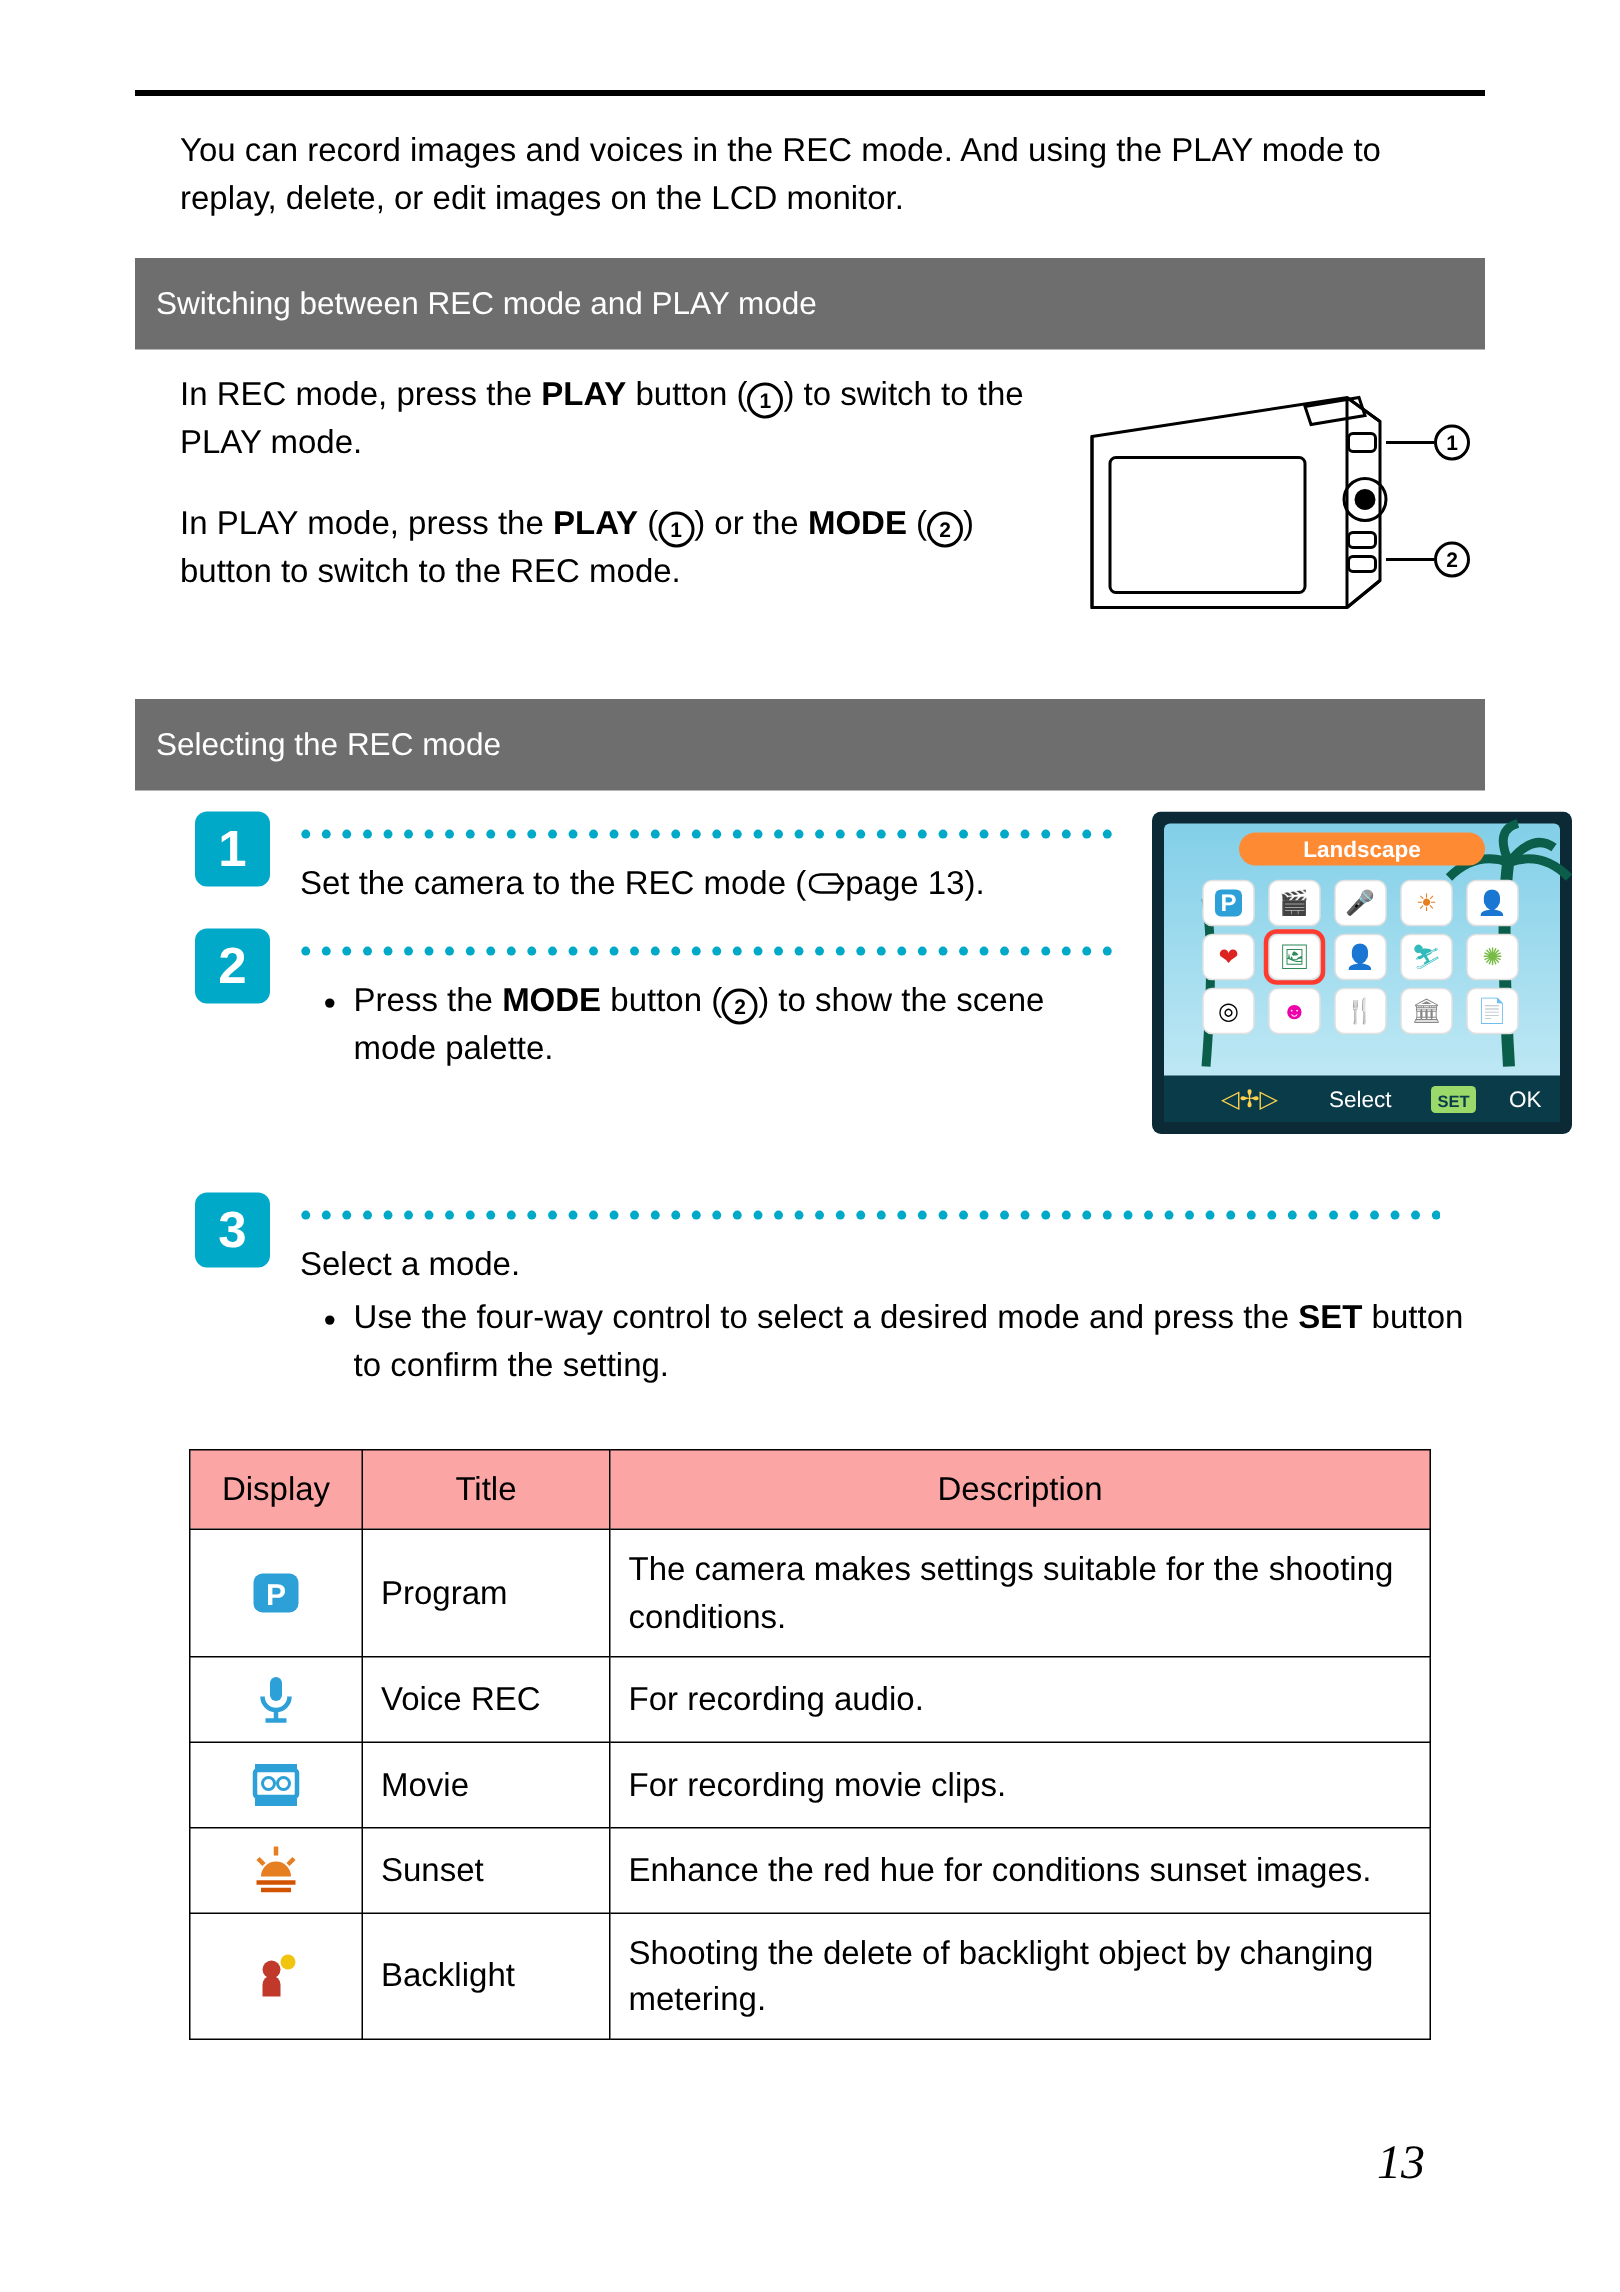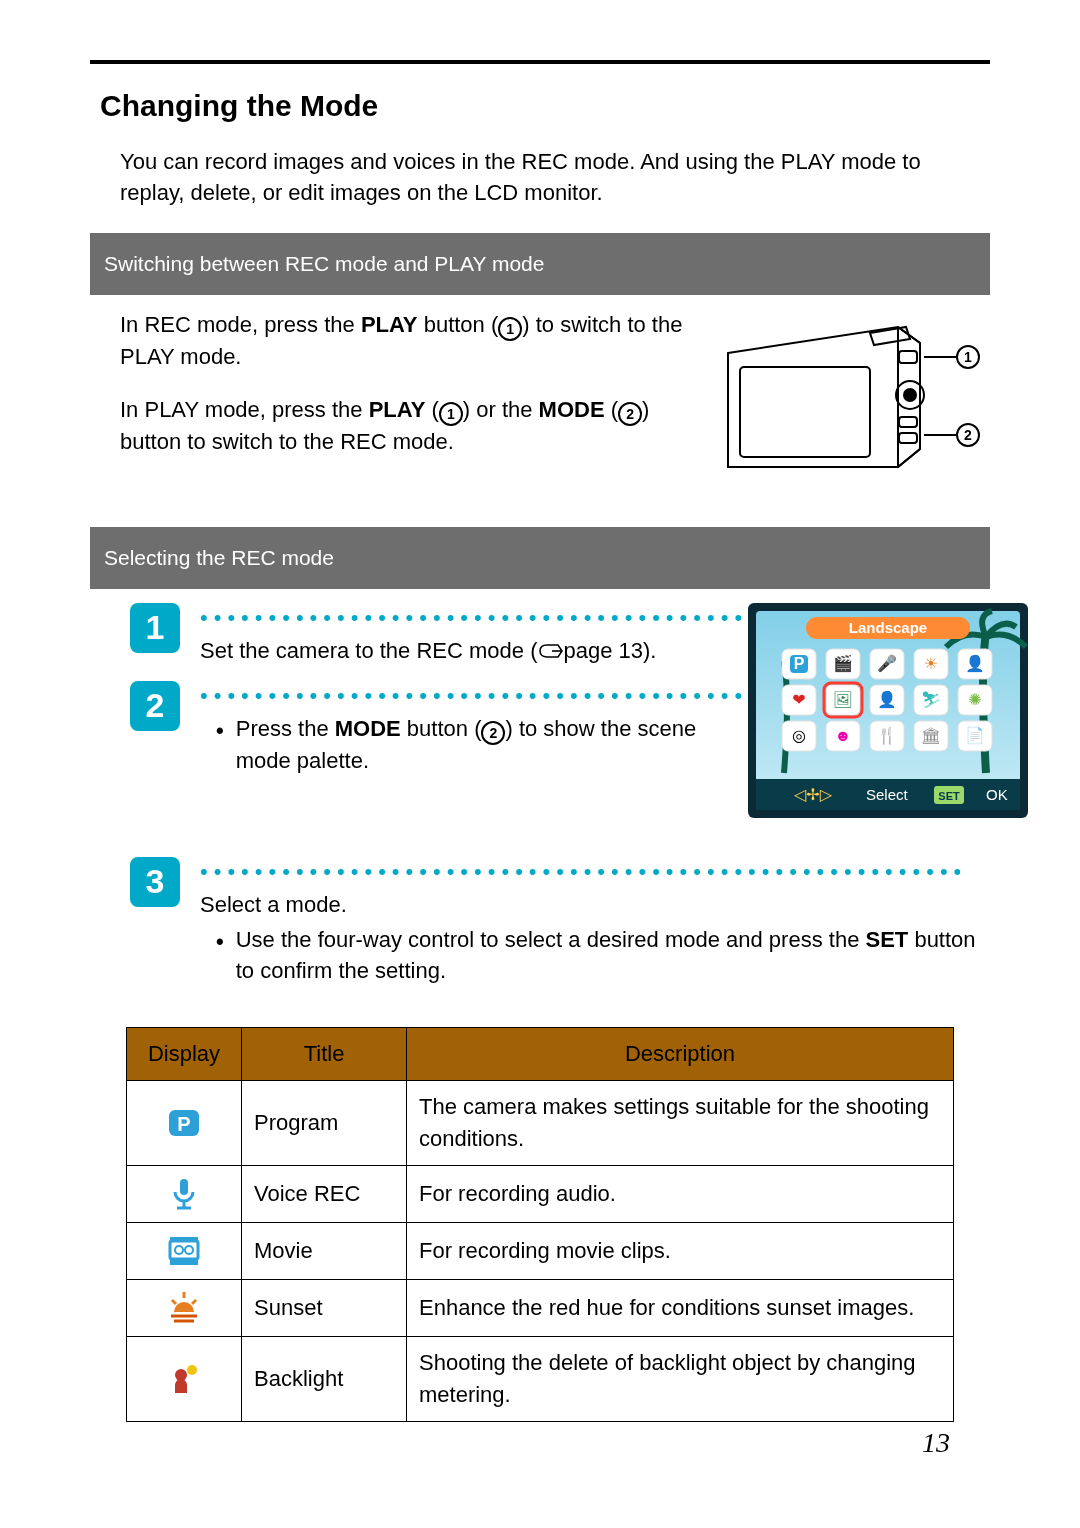--- a/index.html
+++ b/index.html
@@ -43,20 +43,21 @@
     background:var(--grey-bar);
     color:var(--grey-text);
     font-size:21px;
     padding:17px 14px;
     font-weight:500;
     margin-bottom:14px;
     line-height:1.3;
   }
   .two-col{
     display:flex;
+    gap:20px;
     margin-bottom:30px;
   }
   .two-col .text{
     flex:1;
     margin-left:0;
   }
   .para{margin:0 0 22px 0;}
   .bold{font-weight:700;}
   .circ{
     display:inline-flex;align-items:center;justify-content:center;
@@ -108,40 +109,39 @@
   }
   table.modes th,table.modes td{
     border:1px solid #000;
     padding:10px 12px;
     text-align:left;
     vertical-align:middle;
   }
   table.modes th{
     font-weight:400;
     text-align:center;
-    background:#a16207;
+    background:#fca5a5;
   }
   td.disp{text-align:center;width:90px;}
   td.title{width:140px;text-align:center;}
   .pagenum{
     position:absolute;
     bottom:64px;right:130px;
     font-style:italic;
-    font-size:28px;
+    font-size:32px;
     font-family:Georgia,"Times New Roman",serif;
     text-align:right;
   }
   .icon-cell svg{width:36px;height:36px;display:block;margin:0 auto;}
 </style>
 </head>
 <body>
 
 <div class="page">
   <div class="rule"></div>
-  <h1 class="section">Changing the Mode</h1>
   <p class="intro">You can record images and voices in the REC mode. And using the PLAY mode to replay, delete, or edit images on the LCD monitor.</p>
 
   <div class="grey-bar">Switching between REC mode and PLAY mode</div>
 
   <div class="two-col" style="margin-left:30px;">
     <div class="text">
       <p class="para">
         <span>In REC mode, press the </span><span class="bold">PLAY</span><span> button (</span><span class="circ">1</span><span>) to switch to the PLAY mode.</span>
       </p>
       <p class="para">

